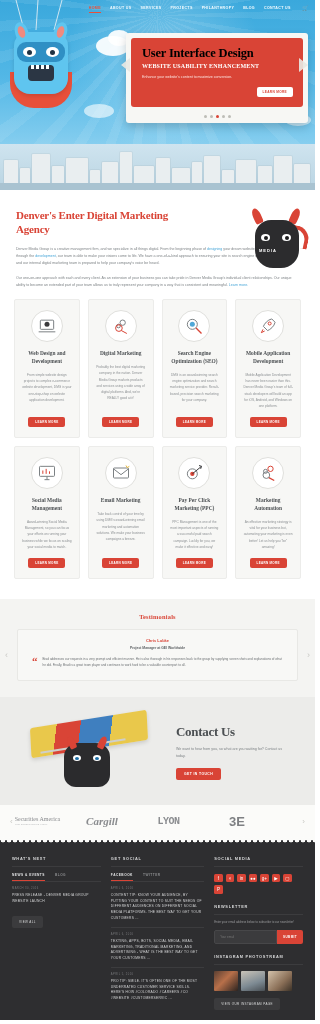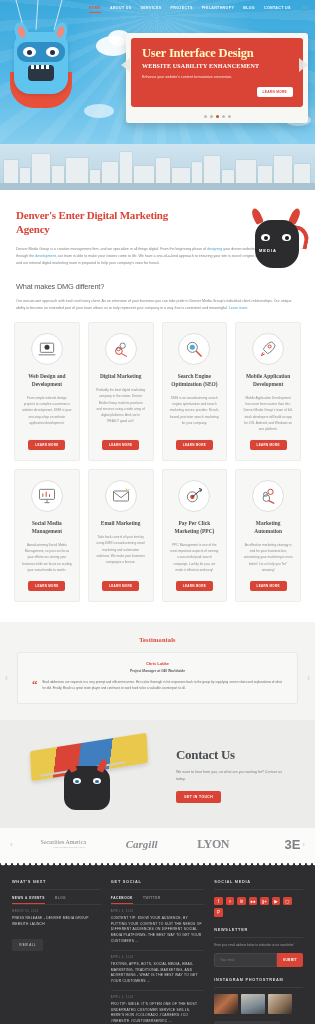--- a/index.html
+++ b/index.html
@@ -76,21 +76,21 @@
     position:absolute; left:126px; top:33px; width:182px; height:90px;
     background:#f7f7f4; border-radius:3px;
     box-shadow:0 4px 10px rgba(0,0,0,.18);
     z-index:25; padding:5px;
   }
   .hero-slide{
     background:#d94436; border-radius:3px; height:69px;
     padding:9px 10px 6px 11px; position:relative; overflow:hidden;
   }
   .hero-h1{
-    color:#fef9c3; font-family:"Liberation Serif", serif; font-weight:700;
+    color:#000000; font-family:"Liberation Serif", serif; font-weight:700;
     font-size:12.5px; letter-spacing:-.2px; line-height:1;
   }
   .hero-h2{
     color:#fff; font-family:"Liberation Serif", serif; font-weight:700;
     font-size:6px; letter-spacing:.2px; margin-top:3px;
   }
   .hero-p{
     color:#fbe3df; font-size:3.6px; line-height:1.7; margin-top:5px; width:110px;
   }
   .hero-btn{
@@ -209,25 +209,25 @@
   .contact-btn{
     display:inline-block; margin-top:8px; background:#d94436; color:#fff;
     font-size:3.4px; font-weight:700; letter-spacing:.4px; padding:4px 8px; border-radius:2px; cursor:pointer;
   }
 
   
   .clients{
     background:#fbfbf9; display:flex; align-items:center; justify-content:space-between;
     padding:9px 8px 11px 8px; position:relative;
   }
-  .client-logo{ flex:1; text-align:right; color:#8e9093; }
+  .client-logo{ flex:1; text-align:left; color:#8e9093; }
   .cl-sec{ font-family:"Liberation Serif", serif; font-size:6px; font-weight:400; color:#8a8c8f;}
   .cl-sec small{ display:block; font-size:2.4px; letter-spacing:.2px; margin-top:1px; color:#a6a8ab;}
   .cl-cargill{ font-family:"Liberation Serif", serif; font-style:italic; font-weight:700; font-size:11px; color:#8a8c8f;}
-  .cl-lyon{ font-family:Liberation Serif, serif; font-weight:700; font-size:12px; color:#8a8c8f; letter-spacing:-.5px;}
+  .cl-lyon{ font-family:Liberation Mono, monospace; font-weight:700; font-size:10px; color:#8a8c8f; letter-spacing:-.5px;}
   .cl-3e{ font-family:"Liberation Sans", sans-serif; font-weight:700; font-size:13px; color:#7e8083;}
   .clients-arrow{ font-size:8px; color:#c9c9c5; cursor:pointer; padding:0 2px;}
 
   
   .footer{ background:#2e2e30; color:#b9babb; padding:16px 12px 10px 12px; position:relative;}
   .footer:before{
     content:""; position:absolute; left:0; right:0; top:-3px; height:6px;
     background:radial-gradient(circle at 3px 3px, #fbfbf9 2.4px, rgba(0,0,0,0) 2.6px) 0 0/6px 6px repeat-x;
   }
   .footer-cols{ display:flex; gap:10px; }
@@ -359,21 +359,20 @@
     <div class="m2-body"></div>
     <div class="m2-eye l"></div>
     <div class="m2-eye r"></div>
     <div class="m2-label">MEDIA</div>
   </div>
 
   <h1 class="intro-title">Denver's Enter Digital Marketing Agency</h1>
 
   <p class="intro-p"><span>Denver Media Group is a creative management firm, and we specialize in all things digital. From the beginning phase of </span><a href="#">designing</a><span> your dream website or mobile application through the </span><a href="#">development</a><span>, our team is able to make your visions come to life. We have a one-of-a-kind approach to ensuring your site is search engine optimization (</span><a href="#">SEO</a><span>) ready and our internal digital marketing team is prepared to help your company's voice be heard.</span></p>
 
-  <h2 class="sub-title">What makes DMG different?</h2>
 
   <p class="intro-p2"><span>Our one-on-one approach with each and every client. As an extension of your business you can take pride in Denver Media Group's individual client relationships. Our unique ability to become an extended part of your team allows us to truly represent your company in a way that is consistent and meaningful. </span><a href="#">Learn more.</a></p>
 </div>
 
 <div class="cards">
 
   <div class="card-row">
     <div class="card">
       <div class="card-icon">
         <svg viewBox="0 0 24 24" fill="none" stroke="#7c8184" stroke-width="1.2">

